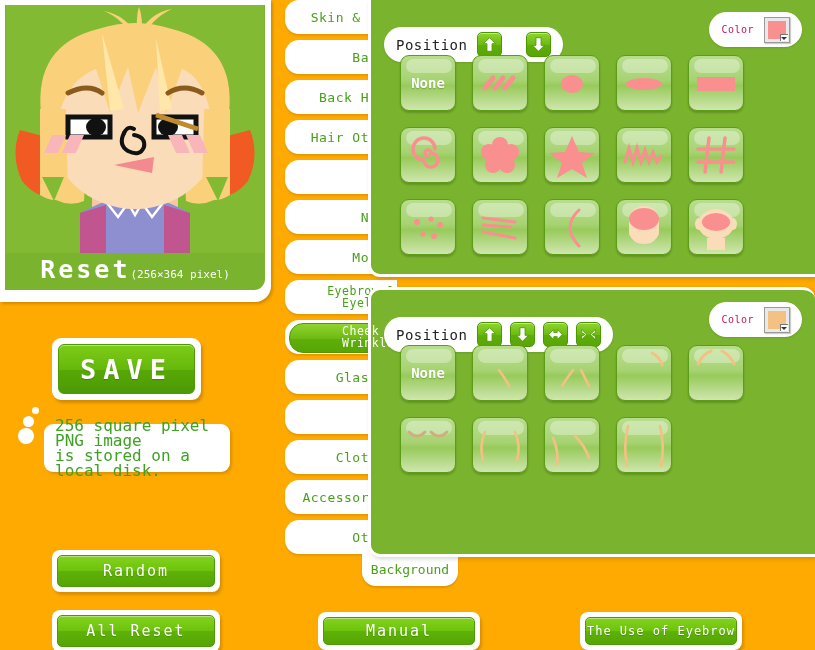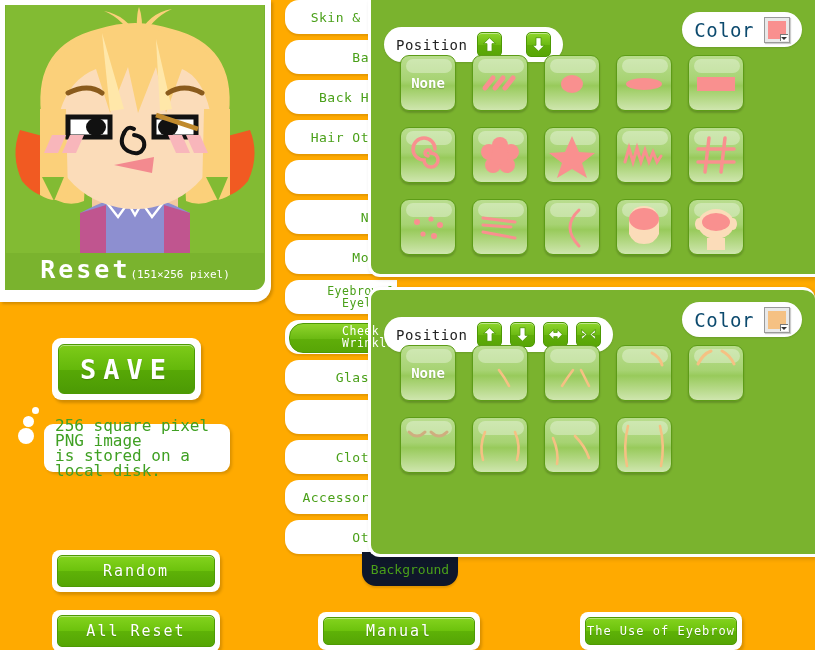--- a/index.html
+++ b/index.html
@@ -127,21 +127,21 @@
   .tab.selected::before {
     content: ""; position: absolute; left: 4px; top: 3px;
     width: 106px; height: 28px; border-radius: 14px;
     background: linear-gradient(180deg,#8fd42c 0%,#6cba13 52%,#5fae09 53%,#58a506 100%);
     border: 1px solid #4e9a04;
   }
   .tab.selected .tab-label { position: relative; color: #fff; z-index: 2; }
 
   .bg-tab {
     position: absolute; left: 362px; top: 552px;
-    width: 96px; height: 34px; background: #0f172a;
+    width: 96px; height: 34px; background: #ffffff;
     border-bottom-left-radius: 14px; border-bottom-right-radius: 14px;
     display: flex; align-items: center; justify-content: center;
     box-shadow: 0 2px 2px rgba(0,0,0,.12);
     cursor: pointer;
   }
   .bg-tab span {
     font-family: "DejaVu Sans Mono", monospace;
     color: #4aa019; font-size: 13px;
   }
 
@@ -183,21 +183,21 @@
   .arrow-btn svg { display: block; }
 
   .color-bar {
     position: absolute; right: 13px; top: 12px;
     height: 35px; background: #fff; border-radius: 18px;
     display: flex; align-items: center; padding: 0 12px;
     box-shadow: 0 1px 2px rgba(0,0,0,.12);
   }
   .color-label {
     font-family: "DejaVu Sans Mono", monospace;
-    color: #0c4a6e; font-size: 19px; margin-right: 10px; letter-spacing: .5px;
+    color: #be185d; font-size: 10px; margin-right: 10px; letter-spacing: .5px;
   }
   .swatch {
     position: relative; width: 26px; height: 26px;
     background: #e9e9e9; border: 1px solid #9a9a9a;
     padding: 3px; cursor: pointer;
     box-shadow: 1px 1px 1px rgba(0,0,0,.2);
   }
   .swatch i { display: block; width: 100%; height: 100%; }
   .swatch::after {
     content: ""; position: absolute; right: 1px; bottom: 1px;
@@ -293,21 +293,21 @@
             <path d="M162 130 L176 130 L184 148 L170 148 Z"></path>
           </g>
 
           <path d="M118 128 Q112 140 122 146 Q134 152 138 142 Q140 132 128 130" fill="none" stroke="#111" stroke-width="4" stroke-linecap="round"></path>
           <path d="M118 128 Q122 120 128 124" fill="none" stroke="#111" stroke-width="4" stroke-linecap="round"></path>
 
           <path d="M108 160 L148 152 L146 168 Z" fill="#f38a8f"></path>
         </svg>
       </div>
       <div class="preview-caption">
-        <span class="big">Reset</span><span class="small">(151×256 pixel)</span>
+        <span class="big">Reset</span><span class="small">(256×364 pixel)</span>
       </div>
     </div>
   </div>
 
   <div class="save-wrap">
     <div class="save-btn">SAVE</div>
   </div>
 
   <div class="dot d1"></div>
   <div class="dot d2"></div>

